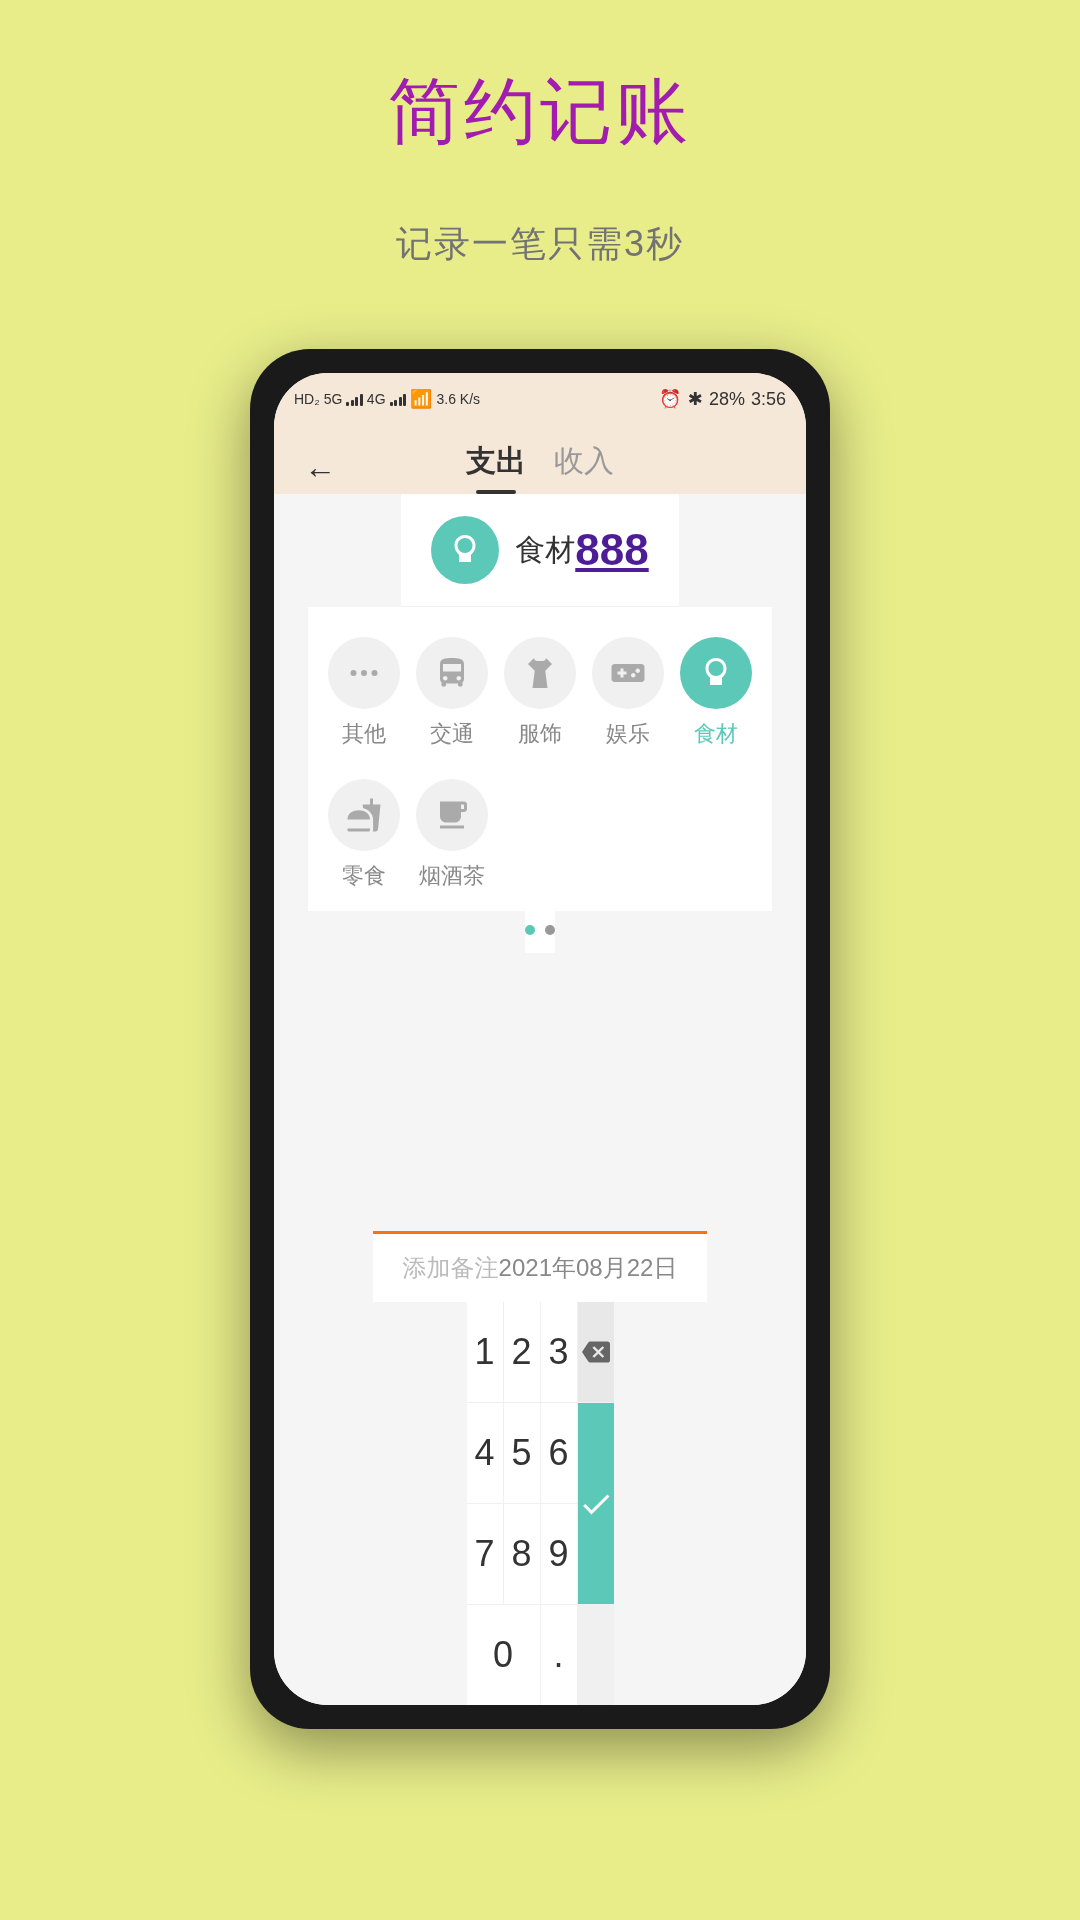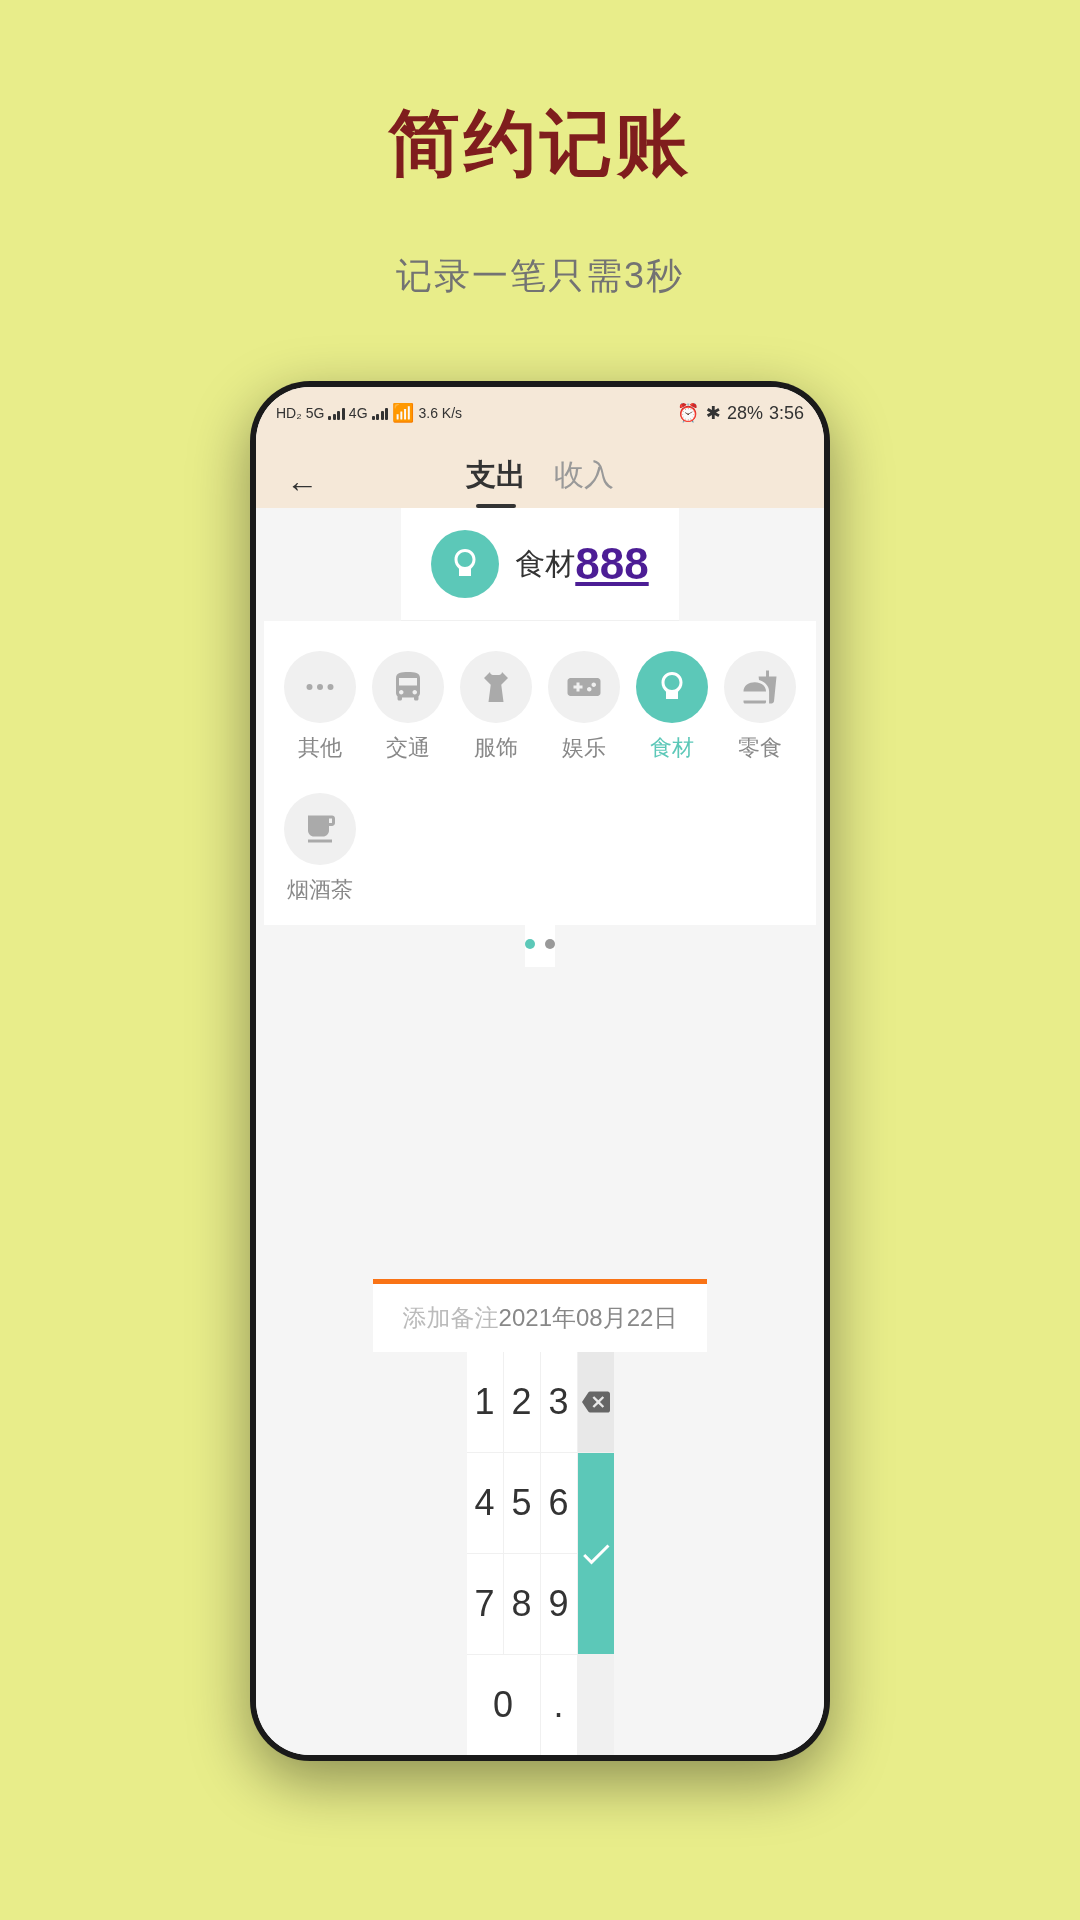--- a/index.html
+++ b/index.html
@@ -9,41 +9,41 @@
       background-color: #e8ed8a;
       font-family: 'PingFang SC', 'Microsoft YaHei', sans-serif;
       display: flex;
       flex-direction: column;
       align-items: center;
       overflow: hidden;
     }
 
     .page-title {
       font-size: 72px;
-      font-weight: bold;
-      color: #7f1d1d;
-      margin-top: 96px;
+      font-weight: normal;
+      color: #a21caf;
+      margin-top: 64px;
       letter-spacing: 4px;
     }
 
     .page-subtitle {
       font-size: 36px;
       color: #737373;
       margin-top: 60px;
       letter-spacing: 2px;
     }
 
     
     .phone-mockup {
       width: 580px;
       height: 1380px;
       background: #1a1a1a;
       border-radius: 60px;
       margin-top: 80px;
-      padding: 6px;
+      padding: 24px;
       box-shadow: 0 20px 60px rgba(0,0,0,0.4);
       position: relative;
       overflow: hidden;
     }
 
     .phone-inner {
       width: 100%;
       height: 100%;
       background: #f5f5f5;
       border-radius: 54px;
@@ -186,21 +186,21 @@
 
     
     .category-grid-container {
       background: white;
       padding: 20px 20px 10px;
       flex-shrink: 0;
     }
 
     .category-grid {
       display: grid;
-      grid-template-columns: repeat(6, 1fr);
+      grid-template-columns: repeat(5, 1fr);
       gap: 10px 16px;
     }
 
     .category-item {
       display: flex;
       flex-direction: column;
       align-items: center;
       gap: 10px;
       cursor: pointer;
       padding: 10px 0;
@@ -269,21 +269,21 @@
       background: #f5f5f5;
     }
 
     
     .note-date-row {
       background: white;
       padding: 18px 30px;
       display: flex;
       justify-content: space-between;
       align-items: center;
-      border-top: 5px solid #f97316;
+      border-top: 3px solid #f97316;
       flex-shrink: 0;
     }
 
     .note-placeholder {
       font-size: 24px;
       color: #bbb;
     }
 
     .date-display {
       font-size: 24px;

